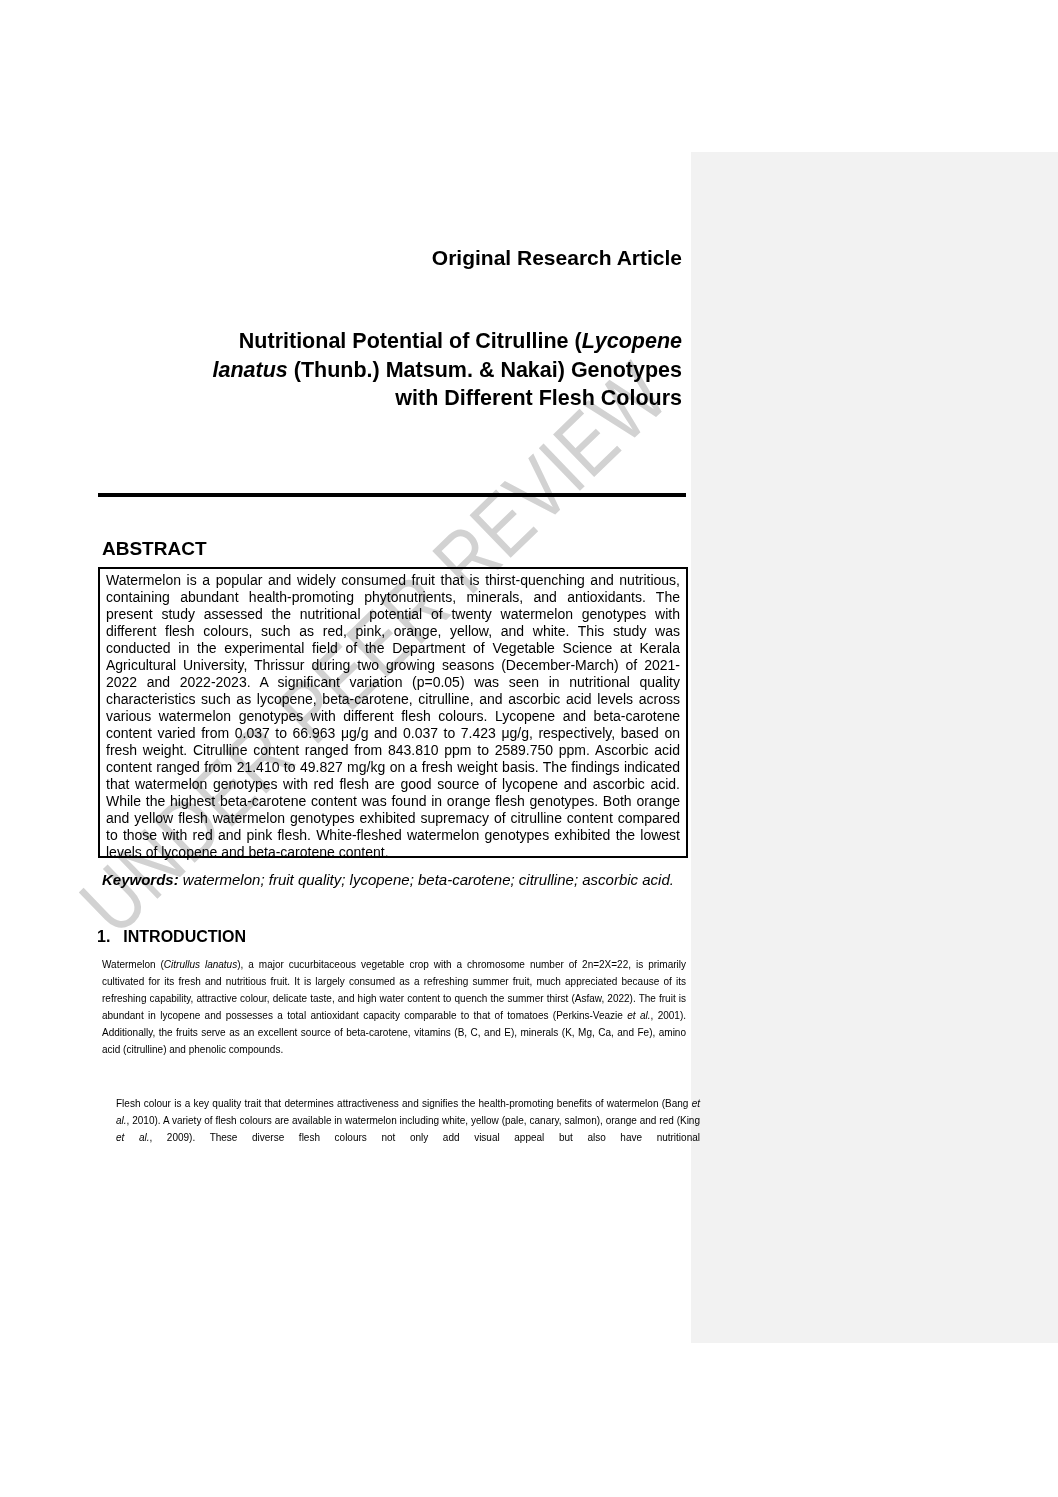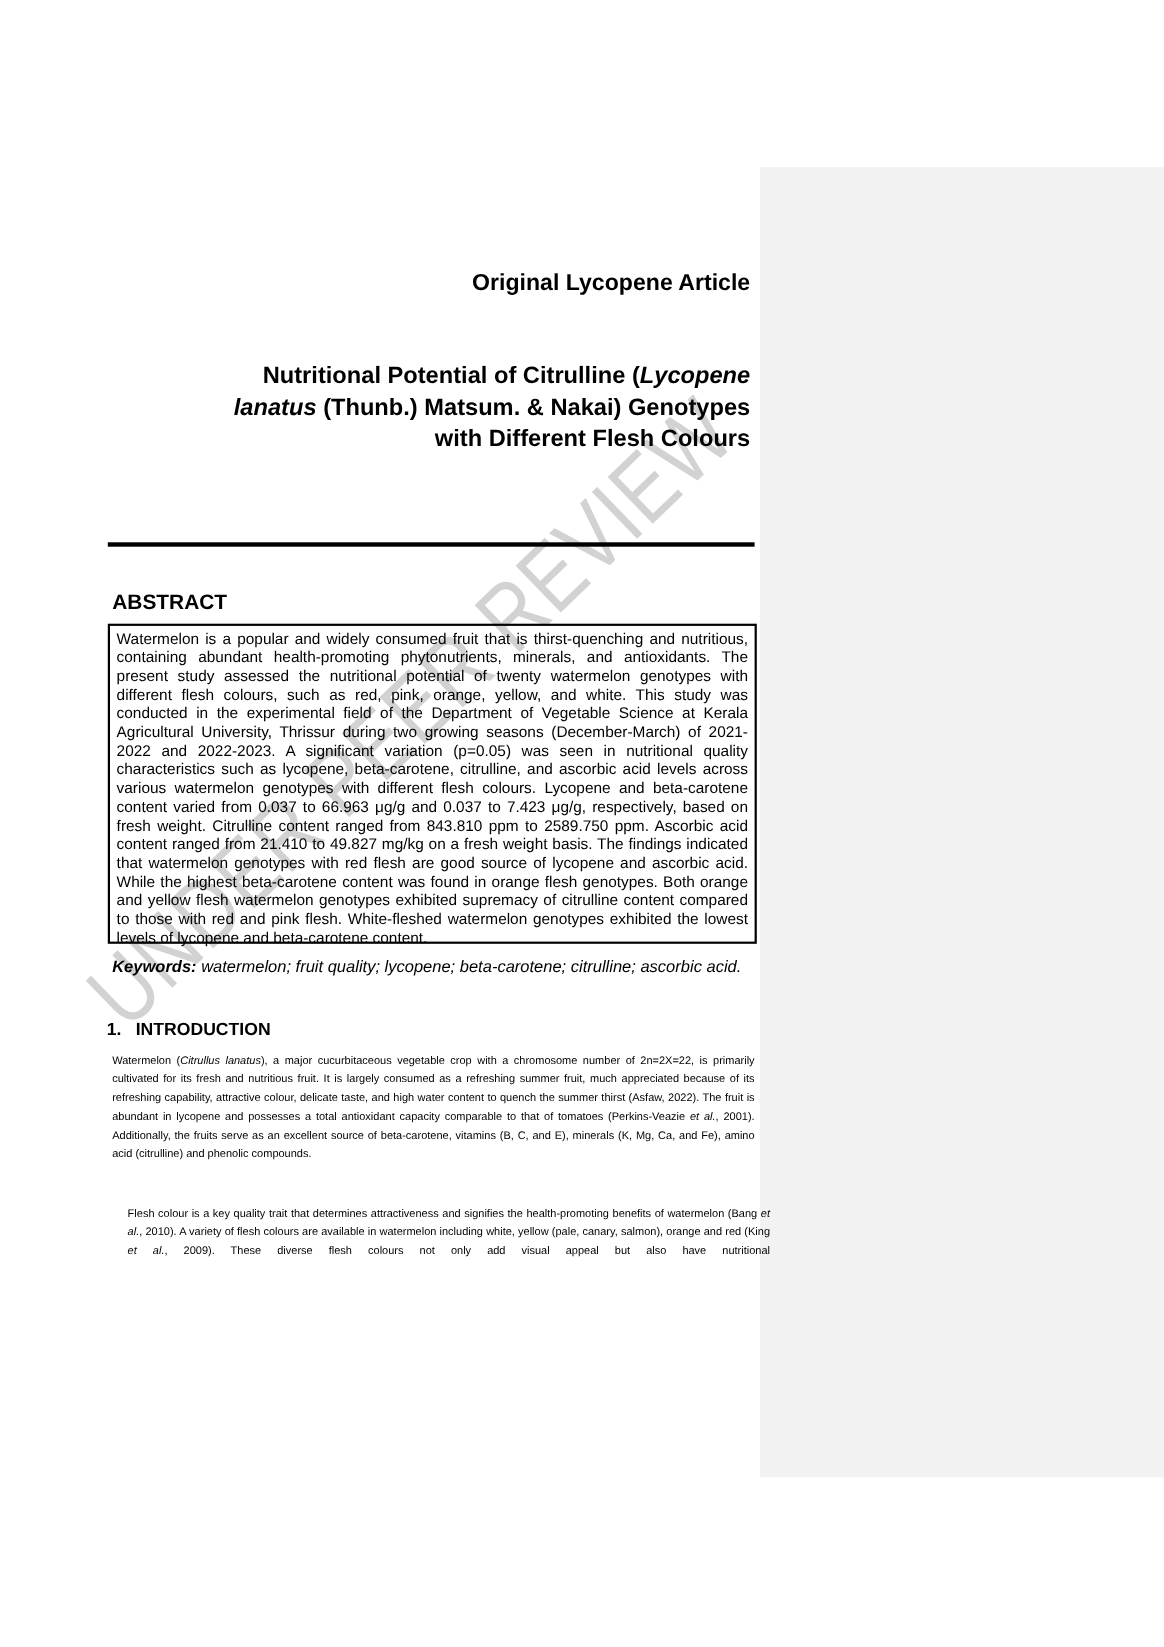--- a/index.html
+++ b/index.html
@@ -131,21 +131,21 @@
 </style>
 </head>
 <body>
 
 <div class="gray-panel"></div>
 
 <div class="watermark">UNDER PEER REVIEW</div>
 
 <div class="content">
 
-  <div class="article-type">Original Lycopene Article</div>
+  <div class="article-type">Original Research Article</div>
 
   <div class="paper-title">
     <div><span>Nutritional Potential of Citrulline (</span><span class="it">Lycopene</span></div>
     <div><span class="it">lanatus</span><span> (Thunb.) Matsum. &amp; Nakai) Genotypes</span></div>
     <div>with Different Flesh Colours</div>
   </div>
 
   <div class="rule"></div>
 
   <div class="abstract-heading">ABSTRACT</div>

